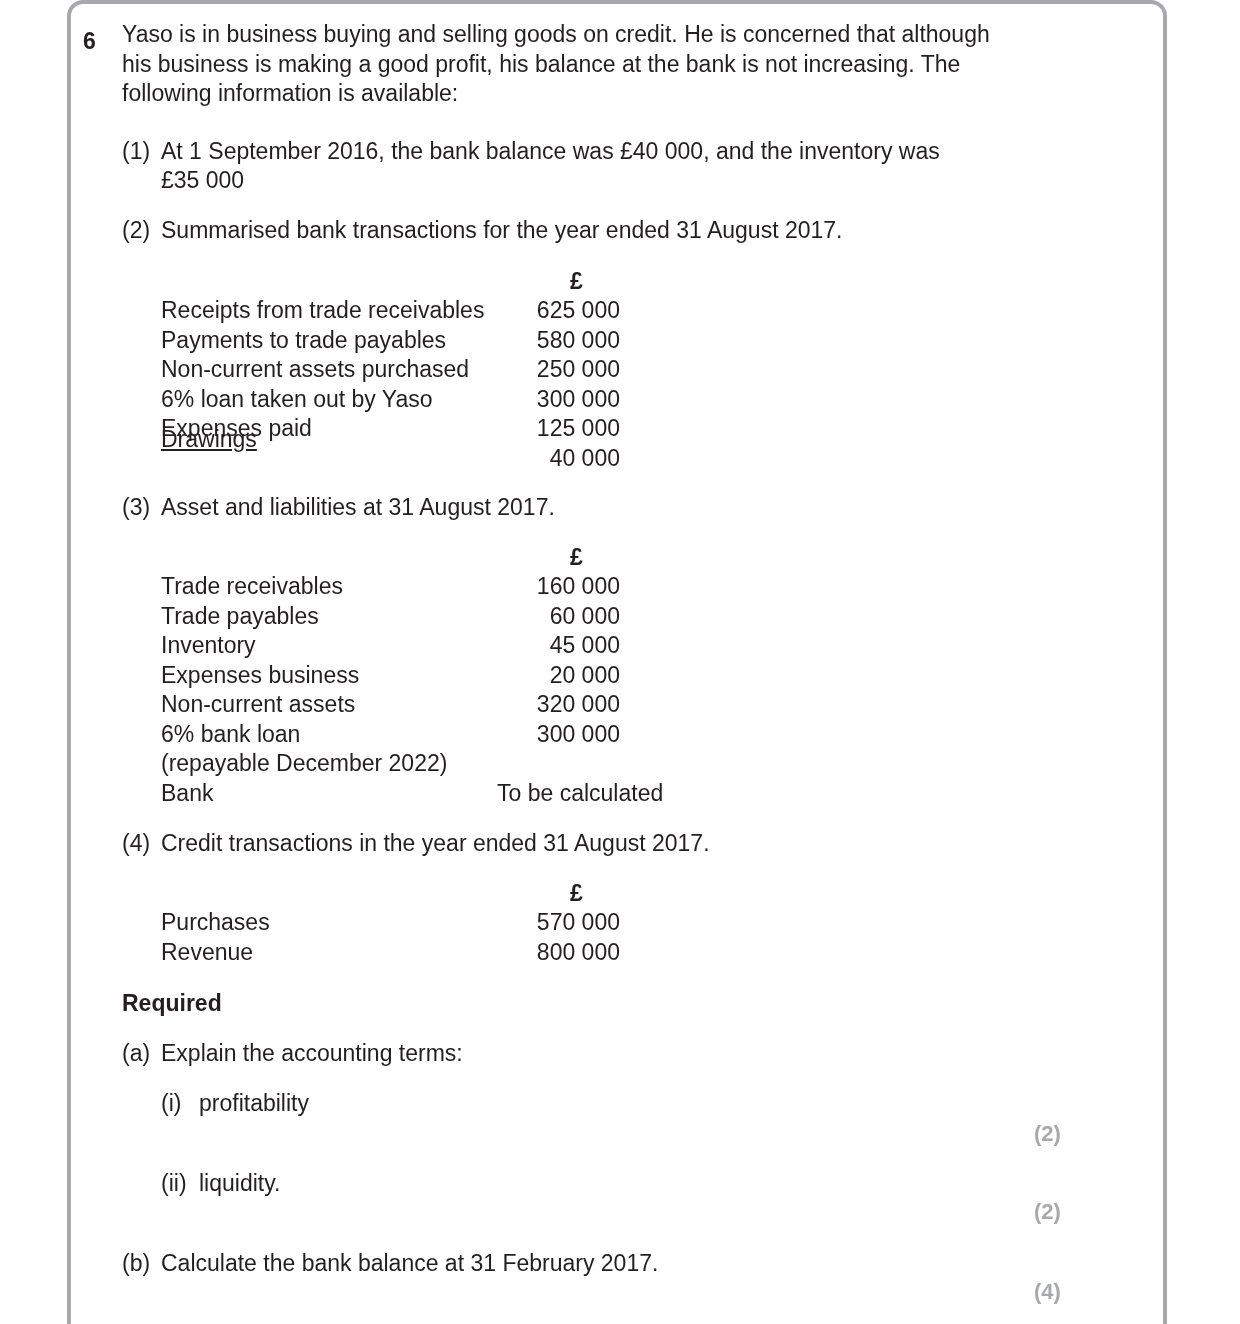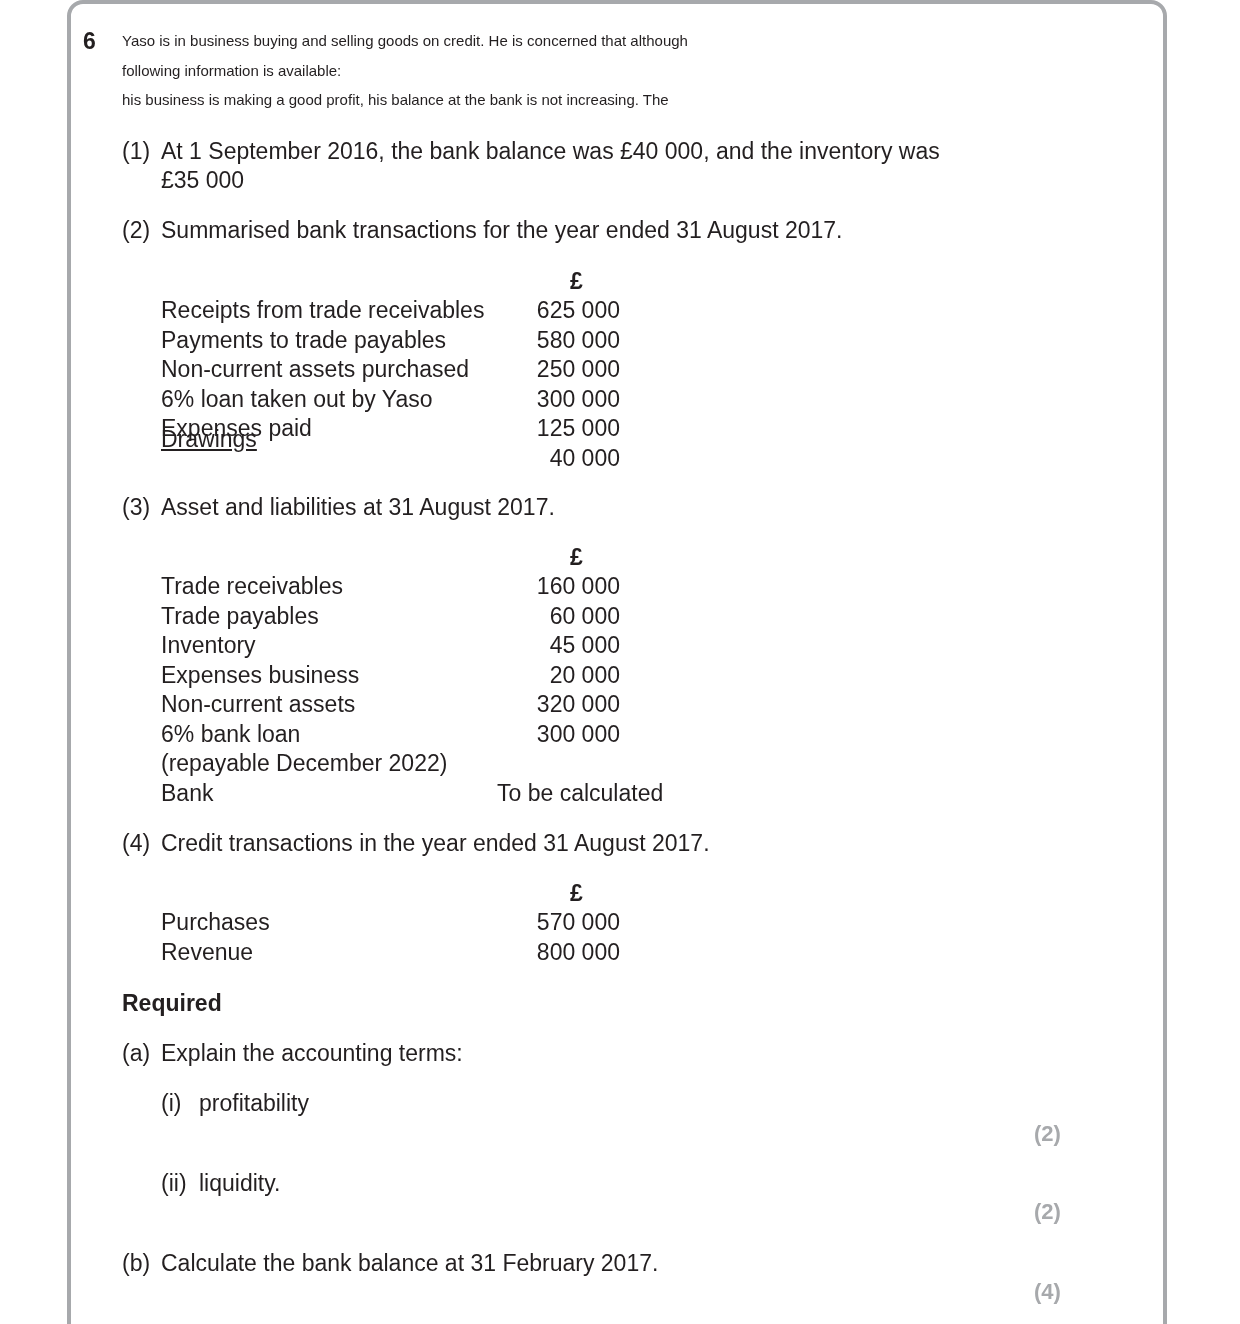--- a/index.html
+++ b/index.html
@@ -2,34 +2,34 @@
 <html><head>
 <meta charset="utf-8">
 <style>
   html, body { margin: 0; padding: 0; background: #ffffff; }
   body { width: 1240px; height: 1324px; position: relative; overflow: hidden;
          font-family: "Liberation Sans", "DejaVu Sans", sans-serif; color: #231f20; }
   .frame { position: absolute; left: 67px; top: 0px; width: 1100px; height: 1400px;
            border: 4px solid #a7a9ac; border-radius: 16px; box-sizing: border-box; }
   .t { position: absolute; font-size: 23px; line-height: 29.5px; white-space: nowrap; }
   .qnum { position: absolute; left: 83px; top: 28px; font-weight: bold; font-size: 23px; }
-  .para { position: absolute; left: 122px; top: 26px; width: 900px; font-size: 15px; line-height: 29.5px; }
+  .para { position: absolute; left: 122px; top: 20px; width: 900px; font-size: 23px; line-height: 29.5px; }
   .bold { font-weight: bold; }
   .marks { position: absolute; left: 1034px; font-size: 22px; font-weight: bold; color: #a7a9ac; }
 </style>
 </head>
 <body>
 
 <div class="frame"></div>
 
 <div class="qnum">6</div>
 <div class="para">
   <div>Yaso is in business buying and selling goods on credit. He is concerned that although</div>
+  <div>his business is making a good profit, his balance at the bank is not increasing. The</div>
   <div>following information is available:</div>
-  <div>his business is making a good profit, his balance at the bank is not increasing. The</div>
 </div>
 
 <div class="t" style="left:122px; top:137px;">(1)</div>
 <div class="t" style="left:161px; top:137px;">At 1 September 2016, the bank balance was £40 000, and the inventory was</div>
 <div class="t" style="left:161px; top:166px;">£35 000</div>
 
 <div class="t" style="left:122px; top:216px;">(2)</div>
 <div class="t" style="left:161px; top:216px;">Summarised bank transactions for the year ended 31 August 2017.</div>
 
 <div class="t bold" style="left:570px; top:267px;">£</div>

